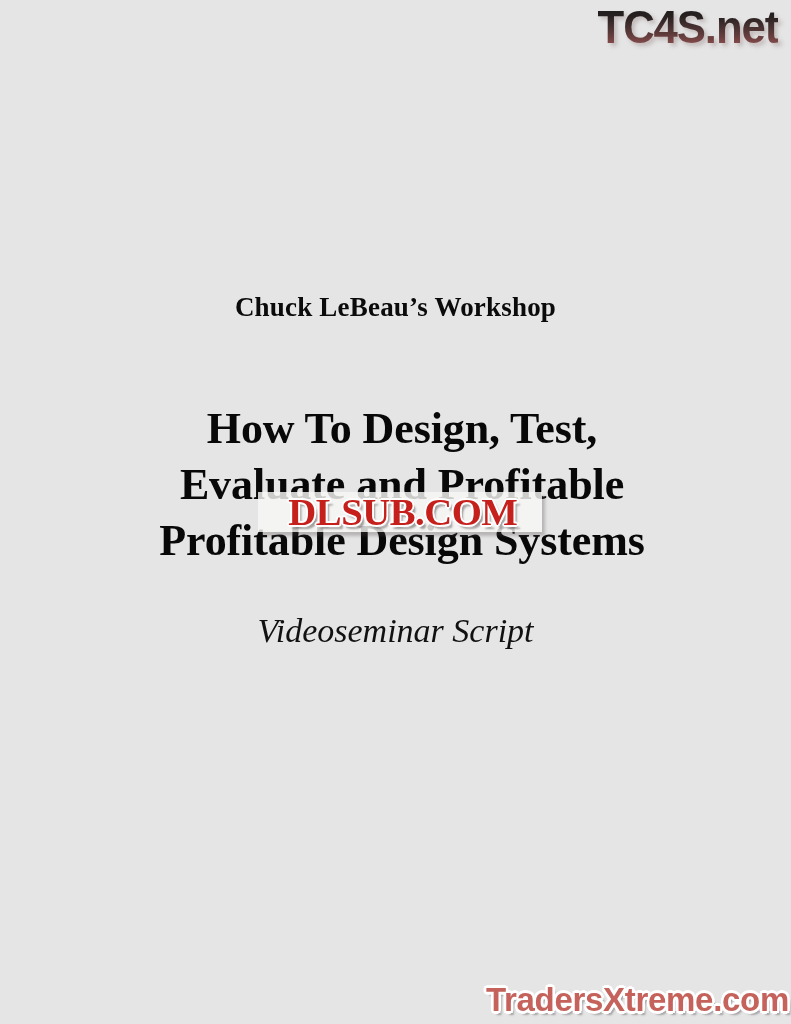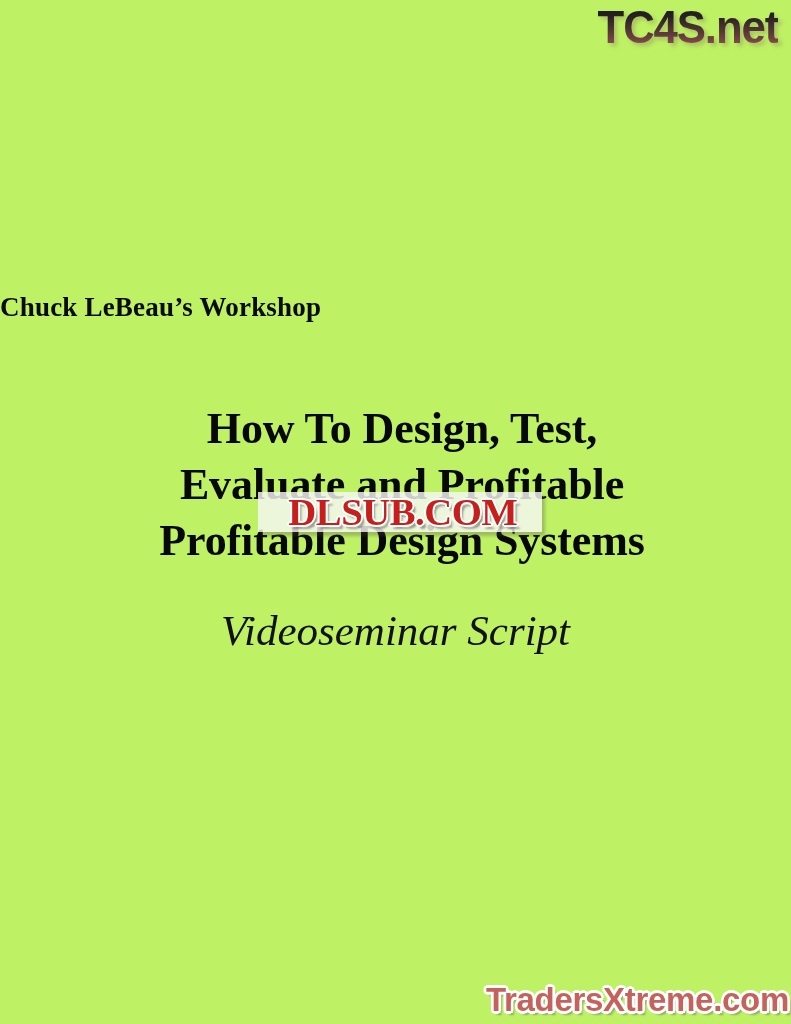--- a/index.html
+++ b/index.html
@@ -9,21 +9,21 @@
     background: #ffffff;
   }
   body {
     font-family: "Liberation Serif", "DejaVu Serif", serif;
   }
 
   .page {
     position: relative;
     width: 791px;
     height: 1024px;
-    background: #bef264;
+    background: #e5e5e5;
     overflow: hidden;
     margin: 0 auto;
   }
 
   
   .wm-top {
     position: absolute;
     top: 2px;
     right: 13px;
     font-family: "Liberation Sans", "DejaVu Sans", sans-serif;
@@ -72,21 +72,21 @@
     top: 0;
     width: 791px;
     text-align: center;
   }
 
   .workshop-line {
     position: absolute;
     top: 291px;
     left: 0;
     width: 791px;
-    text-align: left;
+    text-align: center;
     font-weight: bold;
     font-size: 27px;
     line-height: 32px;
     color: #0b0b0b;
     letter-spacing: 0.2px;
     white-space: nowrap;
   }
 
   .main-title {
     position: absolute;
@@ -107,21 +107,21 @@
   }
 
   .subtitle-line {
     position: absolute;
     top: 610px;
     left: 0;
     width: 791px;
     text-align: center;
     font-style: italic;
     font-weight: normal;
-    font-size: 43px;
+    font-size: 34px;
     line-height: 42px;
     color: #111111;
     white-space: nowrap;
   }
 
   
   .wm-mid-wrap {
     position: absolute;
     left: 256px;
     top: 489px;

